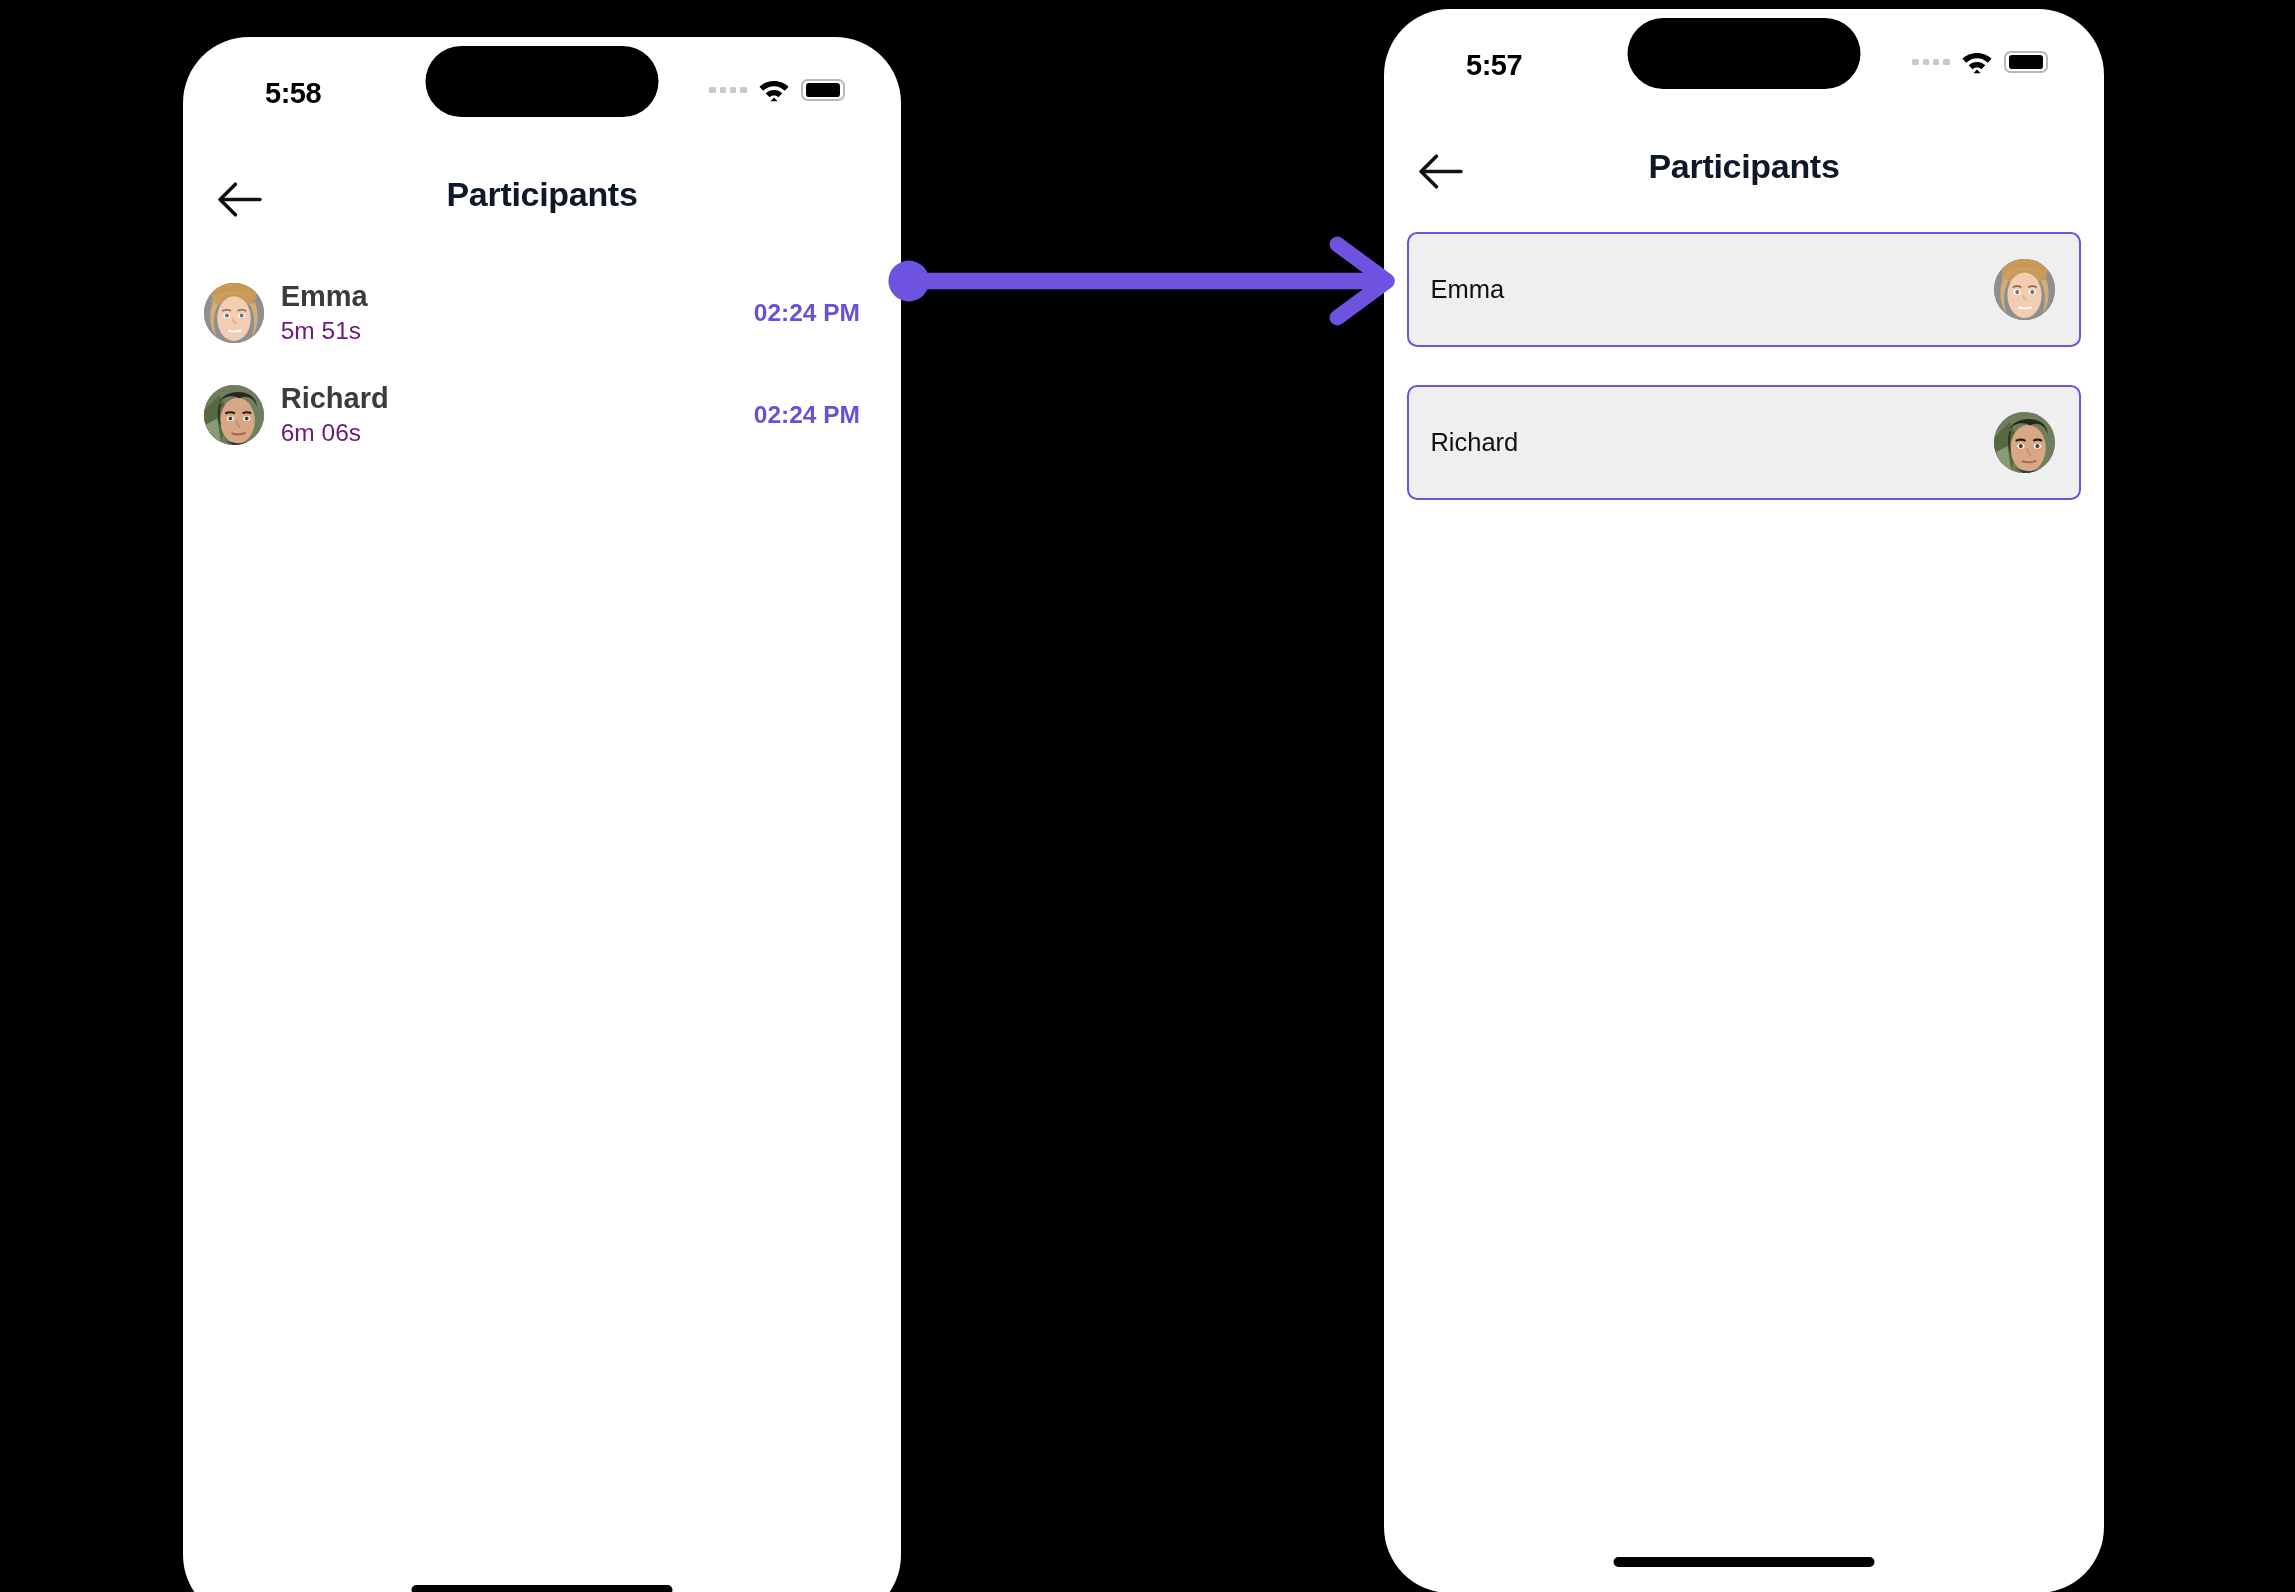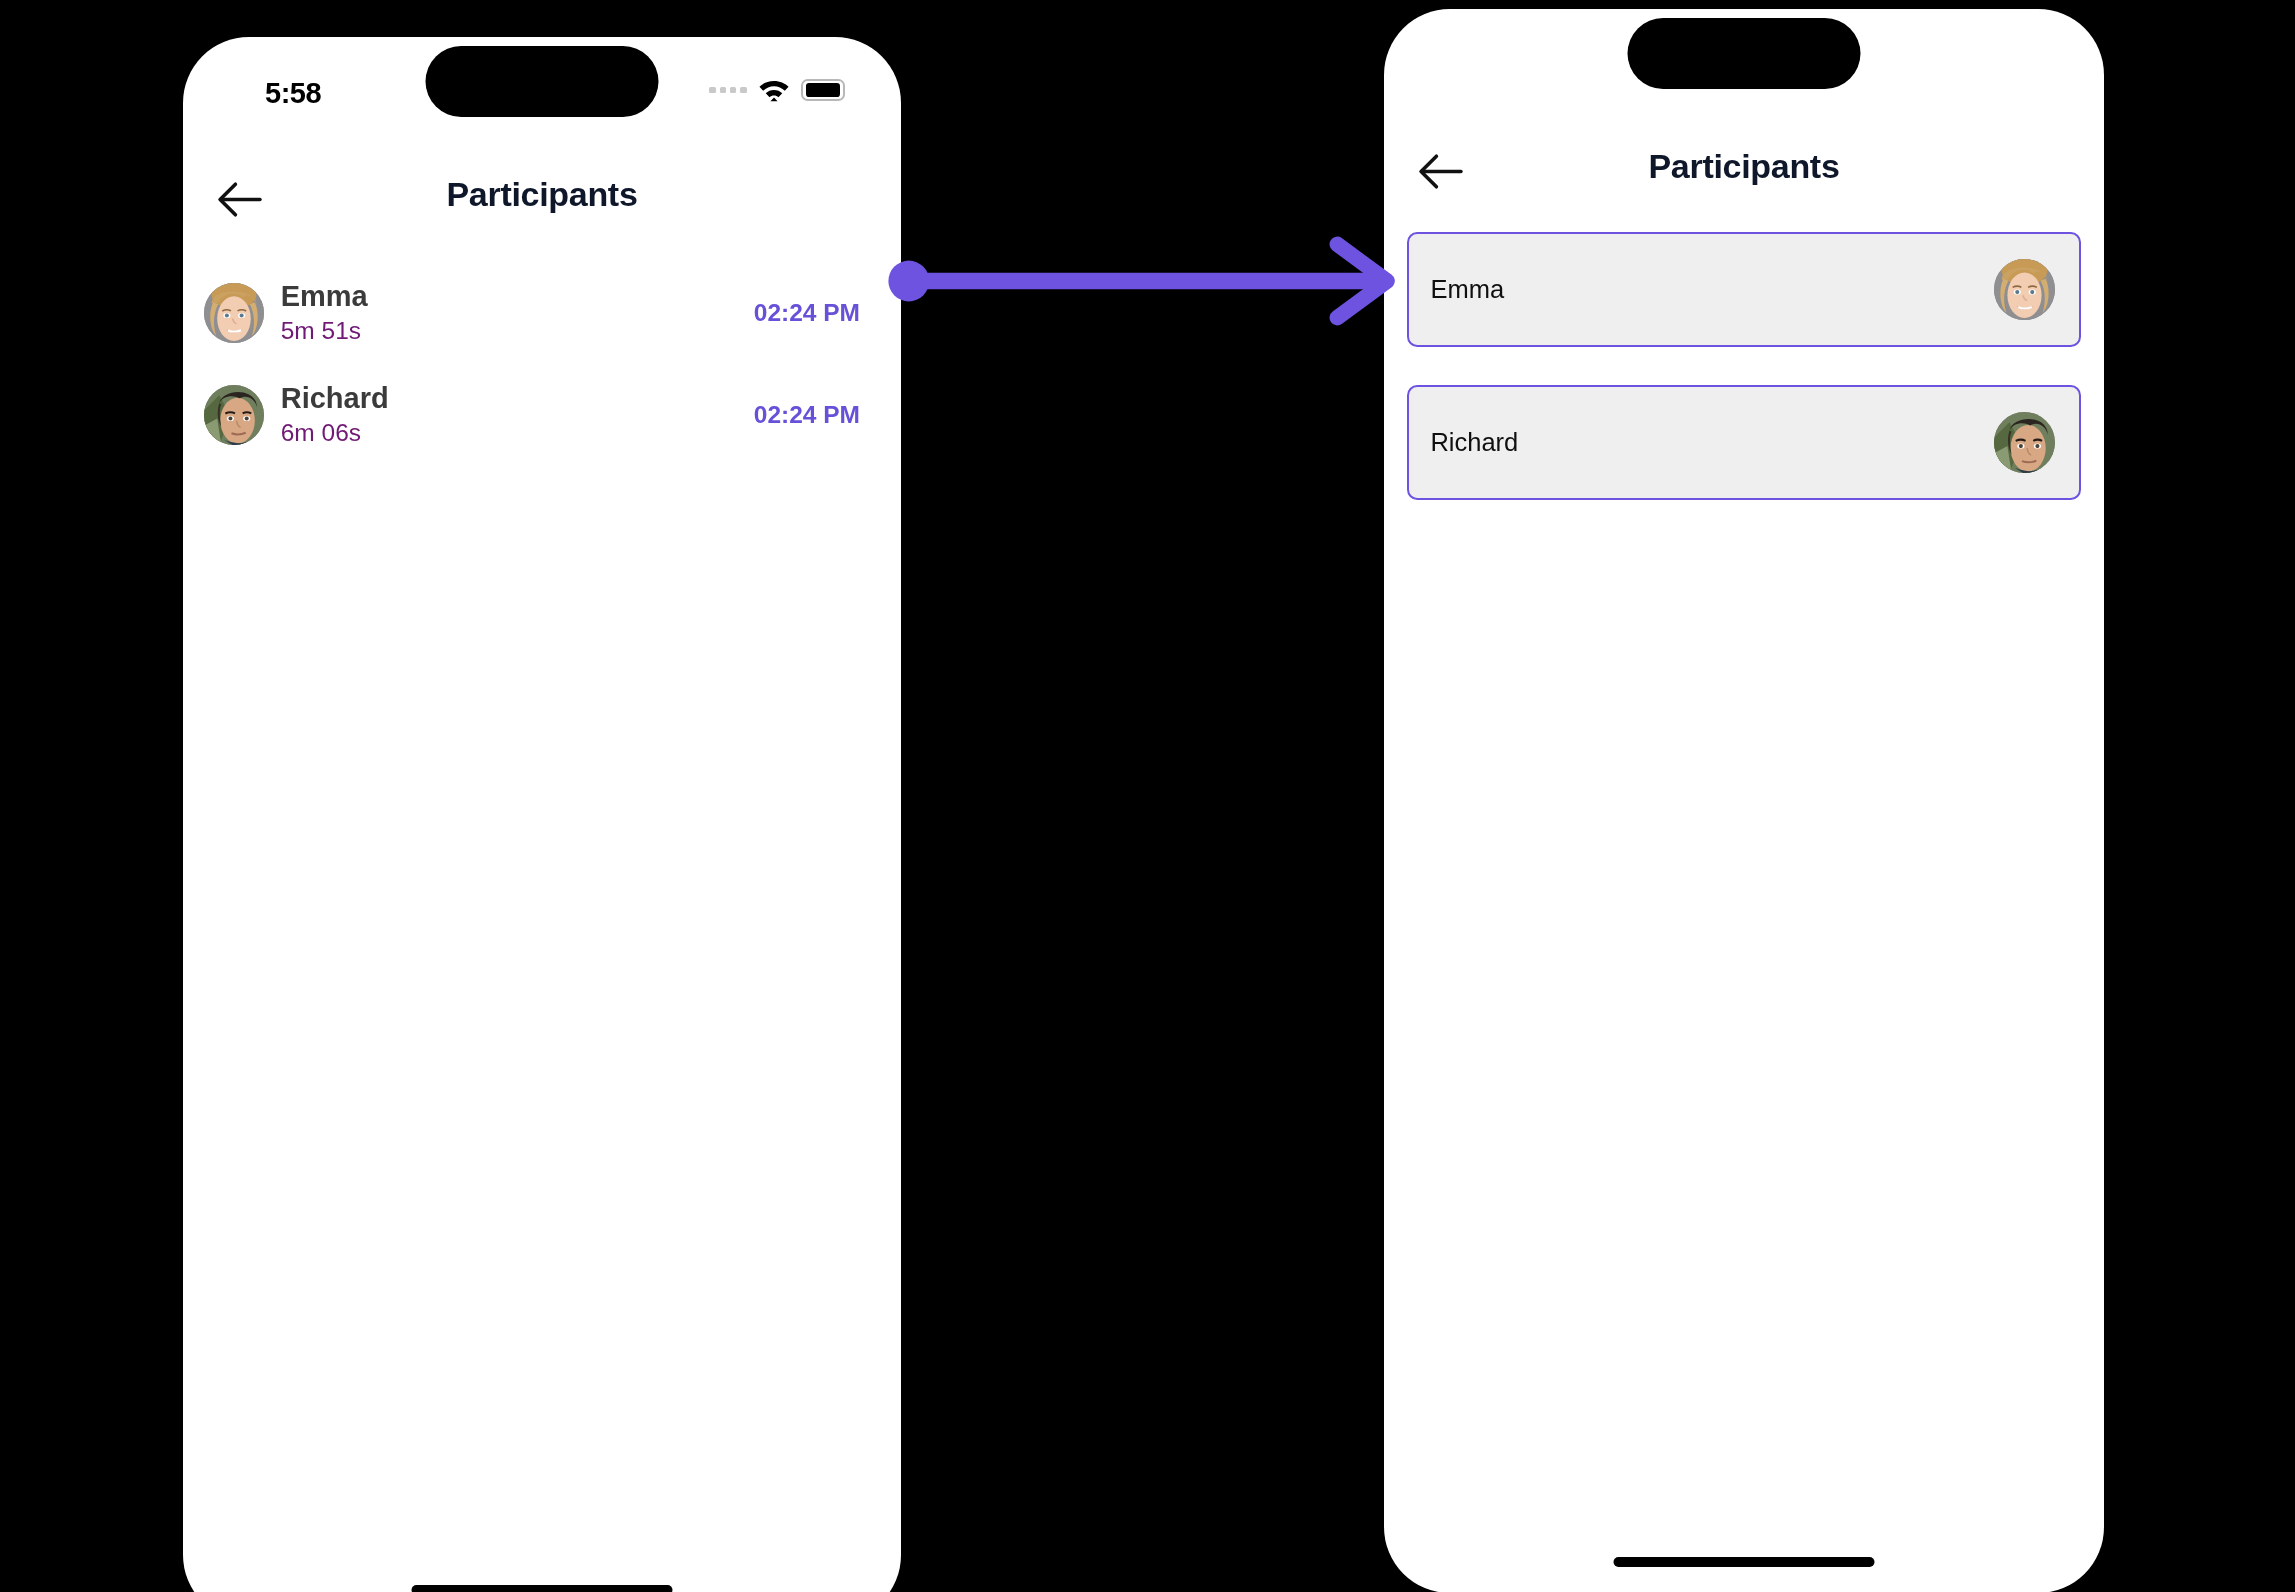--- a/index.html
+++ b/index.html
@@ -304,20 +304,39 @@
       <div class="row-time">02:24 PM</div>
     </div>
 
   </div>
 
   <div class="home-indicator"></div>
 </div>
 
 <div class="phone" id="phone-right">
 
+  <div class="status-bar">
+    <div class="status-time">5:57</div>
+    <div class="status-right">
+      <span class="cellular-dots">
+        <i></i>
+          <i></i>
+          <i></i>
+          <i></i>
+      </span>
+      <span>
+        <svg class="wifi-icon" viewBox="0 0 62 46">
+          <path d="M31 6C19.5 6 9.6 10.4 2.5 17.2l7.3 7.6C15.4 19.4 22.8 16 31 16s15.6 3.4 21.2 8.8l7.3-7.6C52.4 10.4 42.5 6 31 6z" fill="#000"></path>
+          <path d="M31 23.5c-6.3 0-12 2.4-16.2 6.4l7.5 7.8c2.3-2.2 5.3-3.5 8.7-3.5s6.4 1.3 8.7 3.5l7.5-7.8c-4.2-4-9.9-6.4-16.2-6.4z" fill="#000"></path>
+          <path d="M31 38.2l-7 7.3h14l-7-7.3z" fill="#000"></path>
+        </svg>
+      </span>
+      <span class="battery"></span>
+    </div>
+  </div>
 
   <div class="dynamic-island"></div>
 
   <div class="nav-bar">
     <div class="back-arrow-btn">
       <span>
         <svg viewBox="0 0 92 80">
           <path d="M38 10 L8 40 L38 70" fill="none" stroke="#111" stroke-width="7" stroke-linecap="round" stroke-linejoin="round"></path>
           <path d="M9 40 L86 40" fill="none" stroke="#111" stroke-width="7" stroke-linecap="round"></path>
         </svg>

